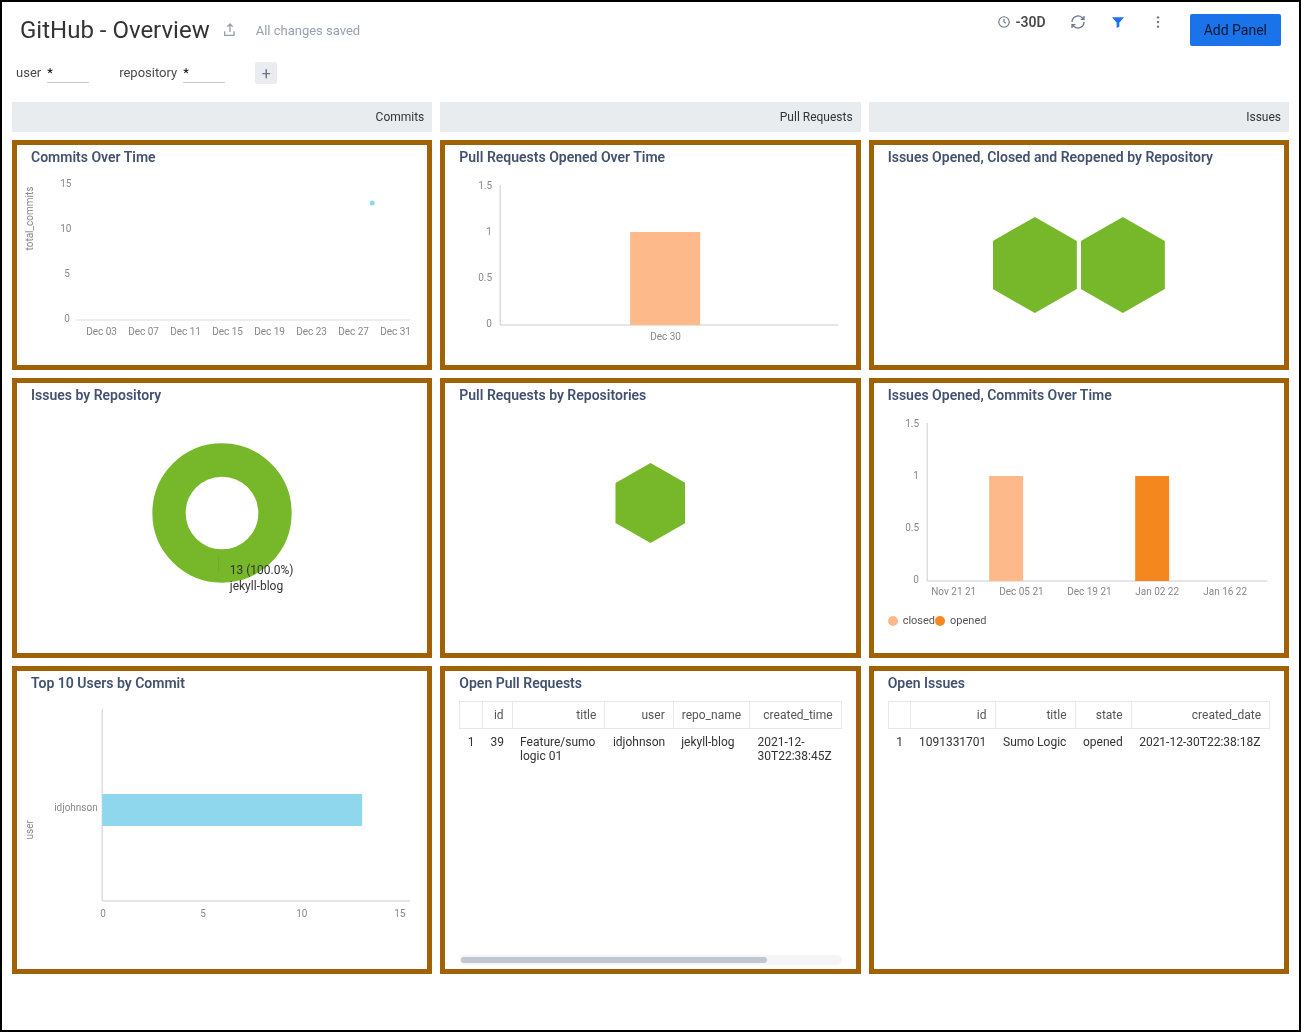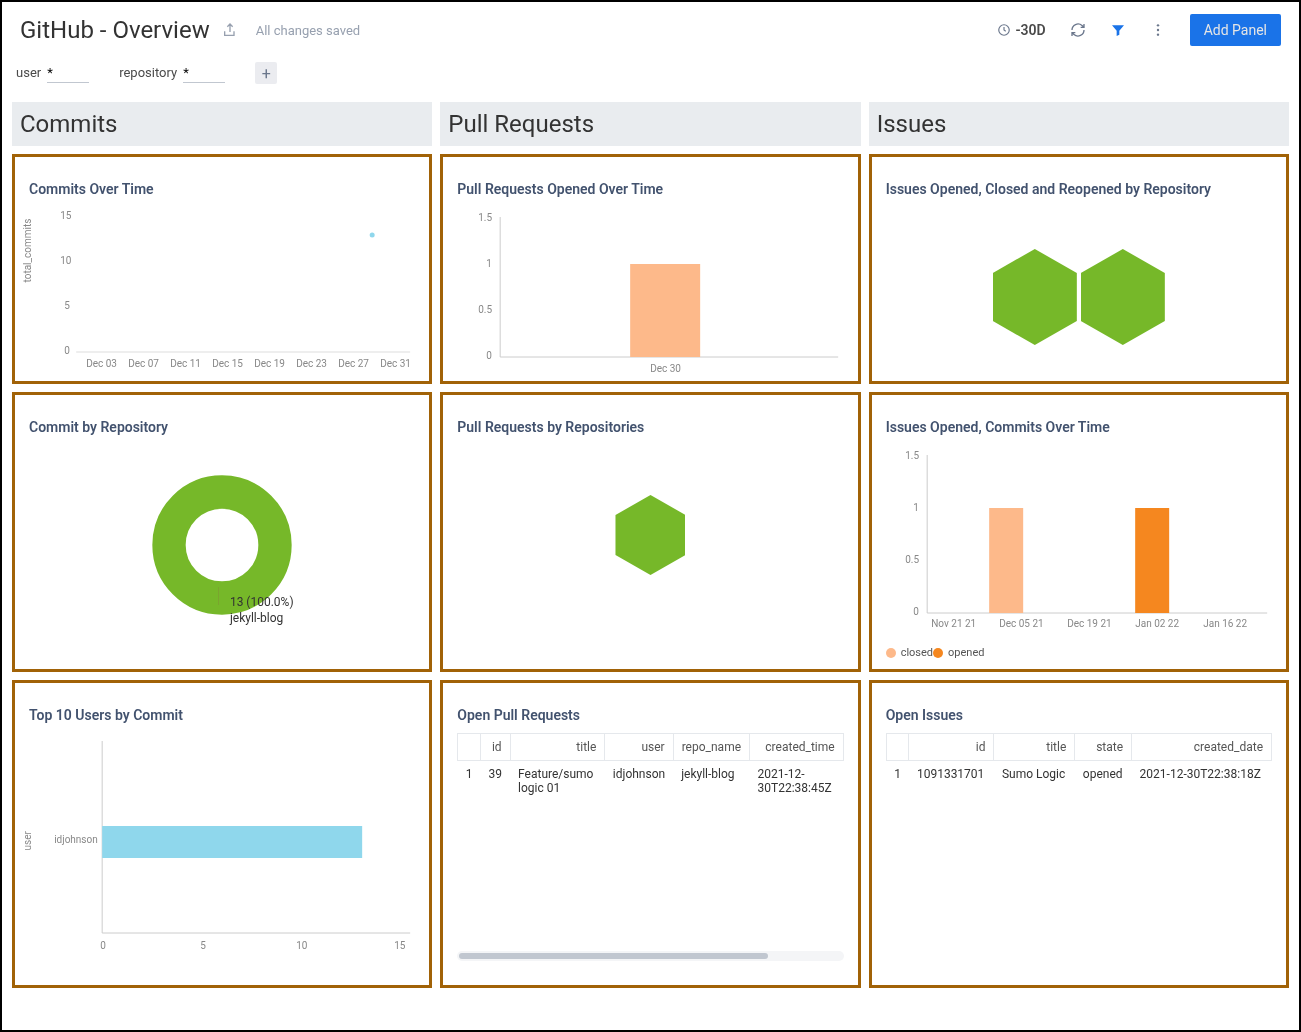--- a/index.html
+++ b/index.html
@@ -1,31 +1,31 @@
 <!DOCTYPE html>
 <html><head>
 <meta charset="utf-8">
 <style>
 *{box-sizing:border-box;margin:0;padding:0;font-family:-apple-system,BlinkMacSystemFont,"Segoe UI",Roboto,sans-serif}
 body{background:#fff;border:2px solid #000;width:1301px;height:1032px;overflow:hidden;color:#333}
 .header{display:flex;align-items:center;padding:2px 18px;height:56px}
 .title{font-size:24px;font-weight:400;color:#333;margin-right:12px}
 .share-icon{color:#97a0af;margin-right:18px}
 .saved{color:#97a0af;font-size:13px}
-.header-right{margin-left:auto;display:flex;align-items:center;gap:24px}
+.header-right{margin-left:auto;display:flex;align-items:flex-start;gap:24px}
 .time-range{display:flex;align-items:center;gap:4px;color:#4a4a4a;font-weight:600;font-size:14px}
 .hicon{color:#6b778c;cursor:pointer}
-.add-panel{background:#1a73e8;color:#e5e5e5;border:none;padding:8px 14px;font-size:14px;border-radius:2px;cursor:pointer}
+.add-panel{background:#1a73e8;color:#0f172a;border:none;padding:8px 14px;font-size:14px;border-radius:2px;cursor:pointer}
 .filters{display:flex;align-items:center;gap:30px;padding:4px 14px 18px}
 .filter{display:flex;align-items:baseline;gap:6px;font-size:13px;color:#4a4a4a}
 .filter input{border:none;border-bottom:1px solid #c1c7d0;width:42px;font-size:13px;padding:2px 0}
 .add-filter{width:22px;height:22px;background:#ebecf0;color:#6b778c;display:flex;align-items:center;justify-content:center;border-radius:2px;font-size:16px;cursor:pointer}
 .grid{display:grid;grid-template-columns:1fr 1fr 1fr;gap:8px;padding:0 10px}
-.section-header{background:#e9ecef;text-align:left;padding:8px;font-size:24px;color:#333;font-weight:400}
-.panel{border:3px solid #a16207;background:#fff;padding:24px 14px;position:relative;overflow:hidden}
+.section-header{background:#e9ecef;text-align:right;padding:8px;font-size:12px;color:#333;font-weight:400}
+.panel{border:5px solid #a16207;background:#fff;padding:4px 14px;position:relative;overflow:hidden}
 .panel-title{color:#42526e;font-weight:600;font-size:14px;margin-bottom:10px}
 .chart-area{position:relative;height:180px}
 .axis-text{font-size:10px;fill:#888}
 .ylabel{position:absolute;left:-2px;top:50%;transform:rotate(-90deg) translateX(20px);transform-origin:left;font-size:10px;color:#888}
 .donut-wrap{display:flex;justify-content:center;align-items:center;height:200px;position:relative}
 .donut-label{position:absolute;left:52%;top:75%;font-size:12px;color:#333;line-height:1.3}
 .donut-line{position:absolute;left:49%;top:71%;width:1px;height:18px;background:#7aa52e}
 .hexes{display:flex;justify-content:center;align-items:center;height:180px;gap:4px}
 .hex{width:84px;height:96px;background:#76b829;clip-path:polygon(50% 0,100% 25%,100% 75%,50% 100%,0 75%,0 25%)}
 .hex.single{width:70px;height:80px}
@@ -140,21 +140,21 @@
 
   <div class="panel r1">
     <div class="panel-title">Issues Opened, Closed and Reopened by Repository</div>
     <div class="hexes">
       <div class="hex"></div>
       <div class="hex"></div>
     </div>
   </div>
 
   <div class="panel r2">
-    <div class="panel-title">Commit by Repository</div>
+    <div class="panel-title">Issues by Repository</div>
     <div class="donut-wrap">
       <svg width="140" height="140" viewBox="0 0 42 42">
         <circle cx="21" cy="21" r="15.9" fill="none" stroke="#76b829" stroke-width="10"></circle>
       </svg>
       <div class="donut-line"></div>
       <div class="donut-label">
         <span>13 (100.0%)</span><br>
         <span>jekyll-blog</span>
       </div>
     </div>

